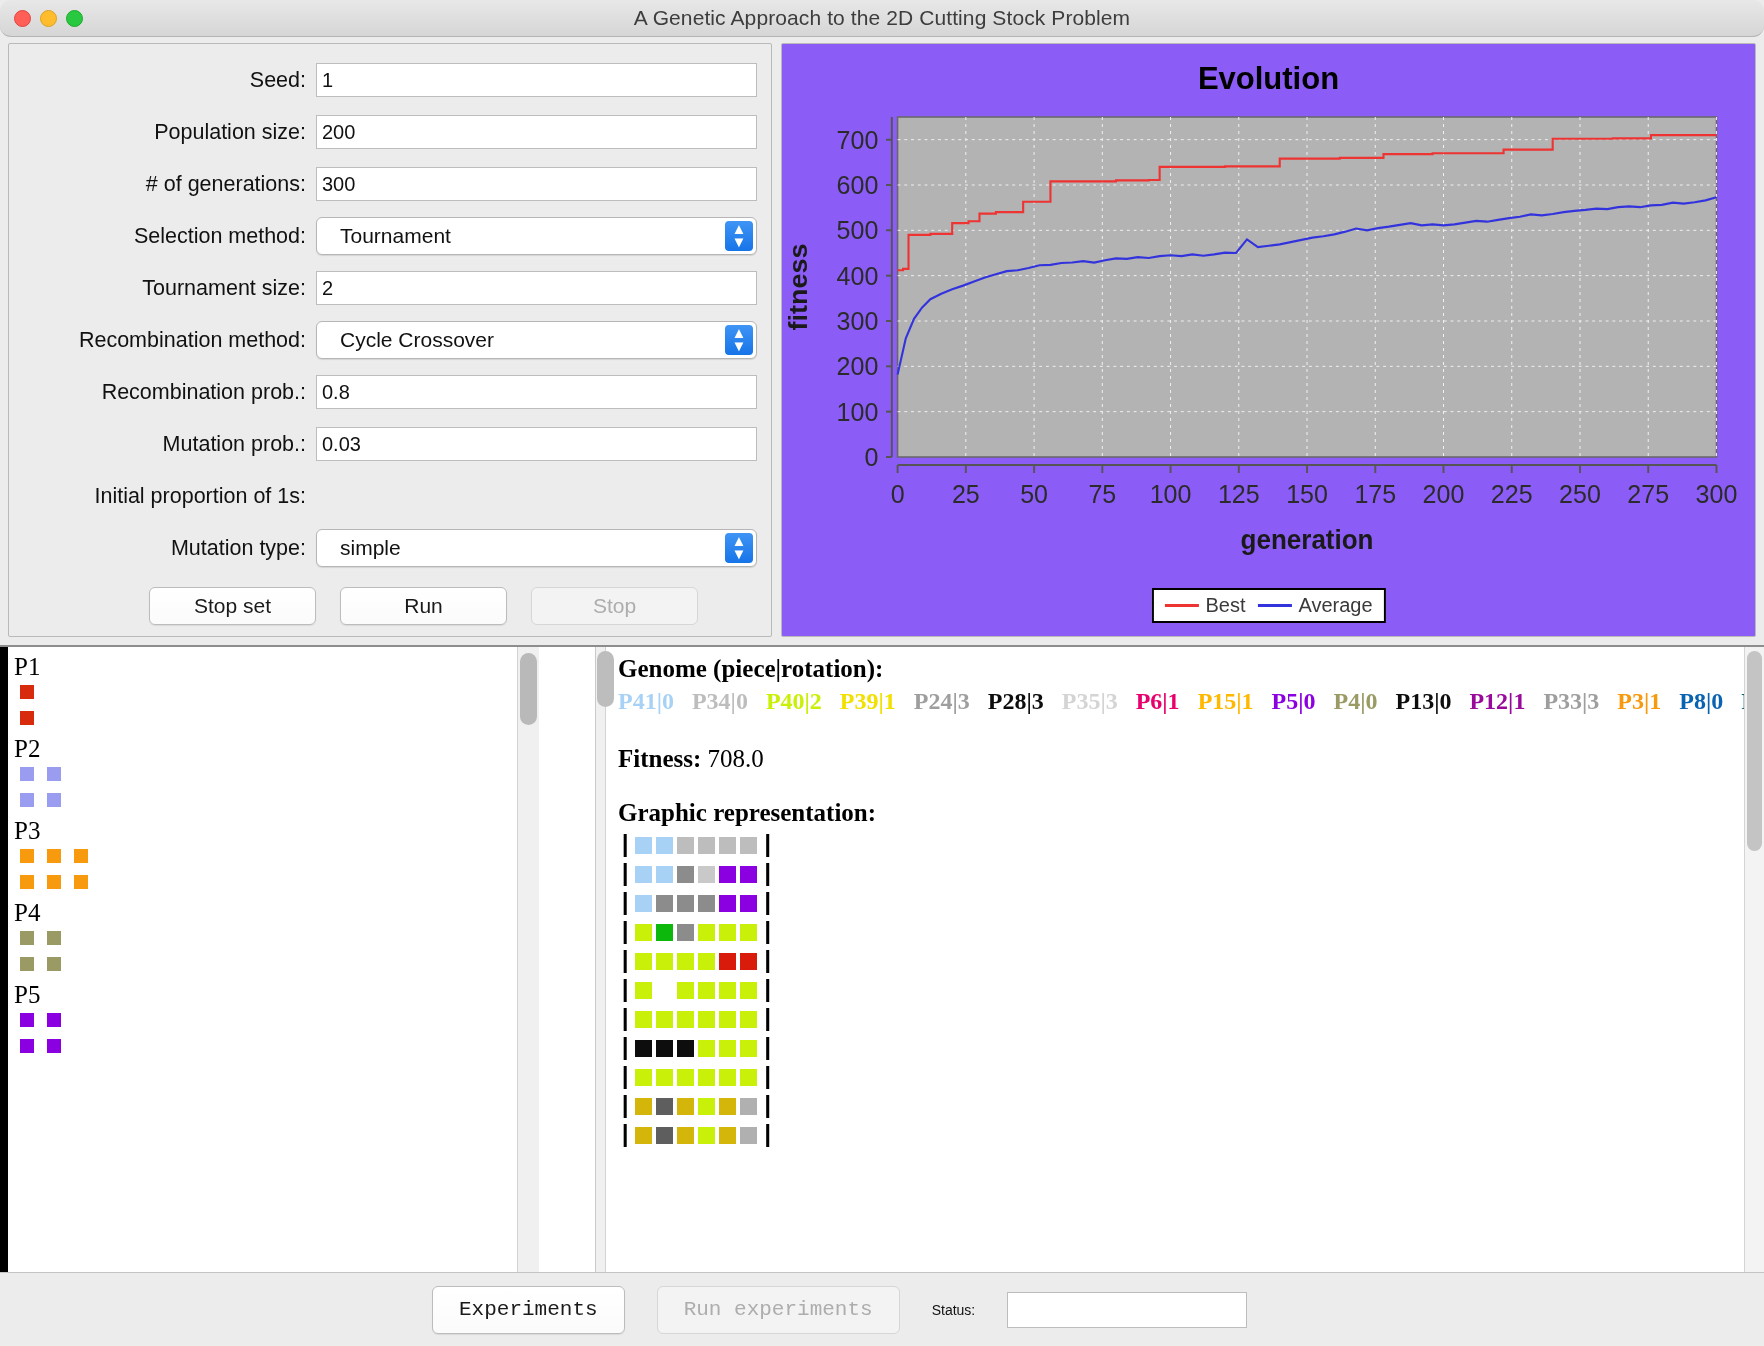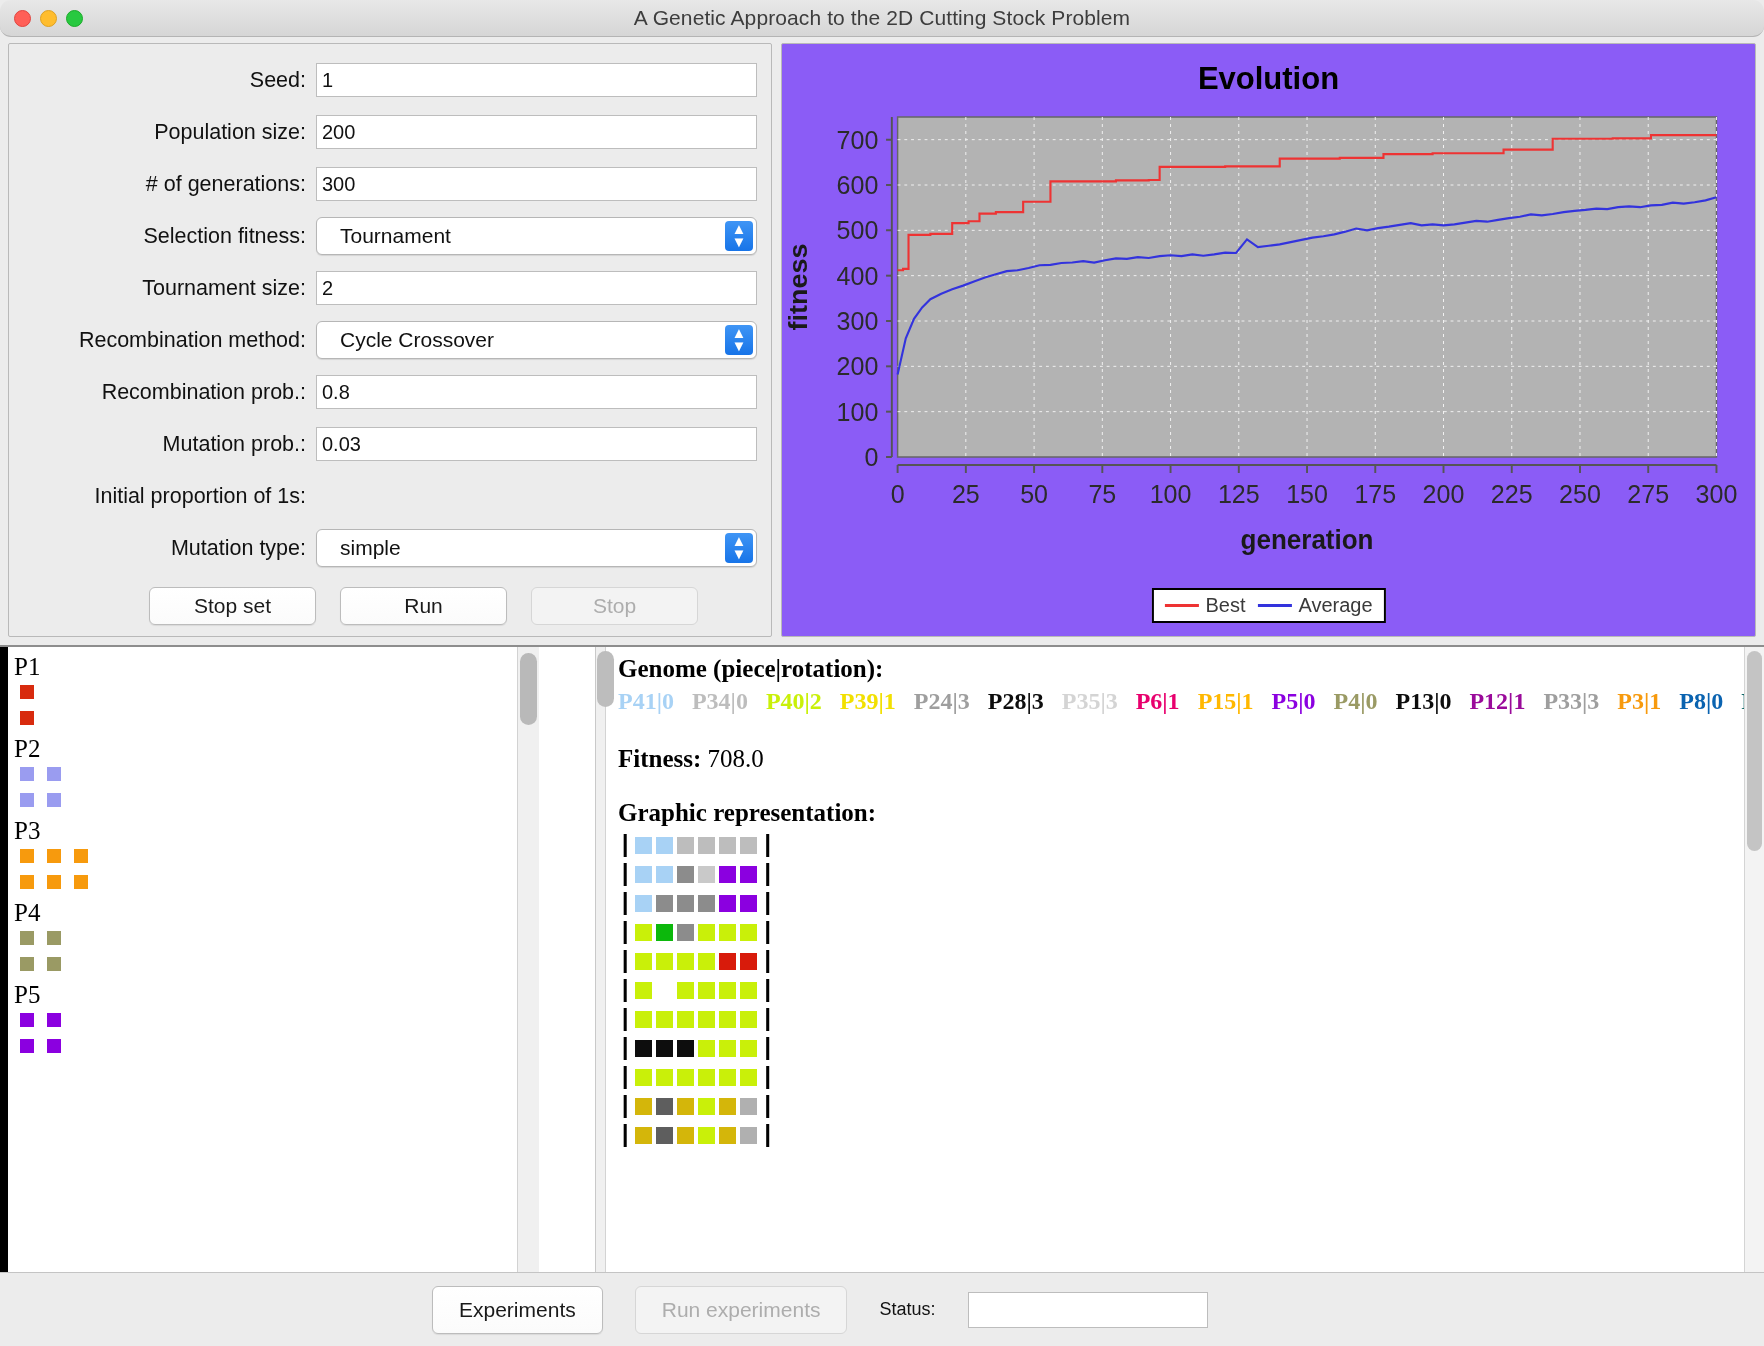--- a/index.html
+++ b/index.html
@@ -246,23 +246,23 @@
 
   
   .footer {
     flex: 0 0 74px;
     background: #ececec;
     border-top: 1px solid #c4c4c4;
     display: flex; align-items: center;
     padding-left: 432px;
     gap: 32px;
   }
-  .footer .btn { min-width: 0; padding: 18px 26px; height: 48px; }
+  .footer .btn { min-width: 0; padding: 18px 26px; height: 48px; font-family: Liberation Mono, monospace; }
   .status-label {
-    font-size: 18px; color: #111;
+    font-size: 14px; color: #111;
     font-family: "Liberation Sans", sans-serif;
   }
   .status-input {
     width: 240px; height: 36px;
     background: #fff; border: 1px solid #bdbdbd;
   }
 </style>
 </head>
 <body>
 
@@ -287,21 +287,21 @@
           </div>
           <div class="formrow">
             <div class="formlabel">Population size:</div>
             <div class="field">200</div>
           </div>
           <div class="formrow">
             <div class="formlabel"># of generations:</div>
             <div class="field">300</div>
           </div>
           <div class="formrow">
-            <div class="formlabel">Selection fitness:</div>
+            <div class="formlabel">Selection method:</div>
             <div class="combo">
               <span>Tournament</span>
               <div class="stepper">
                 <span>▲</span>
                 <span>▼</span>
               </div>
             </div>
           </div>
           <div class="formrow">
             <div class="formlabel">Tournament size:</div>

